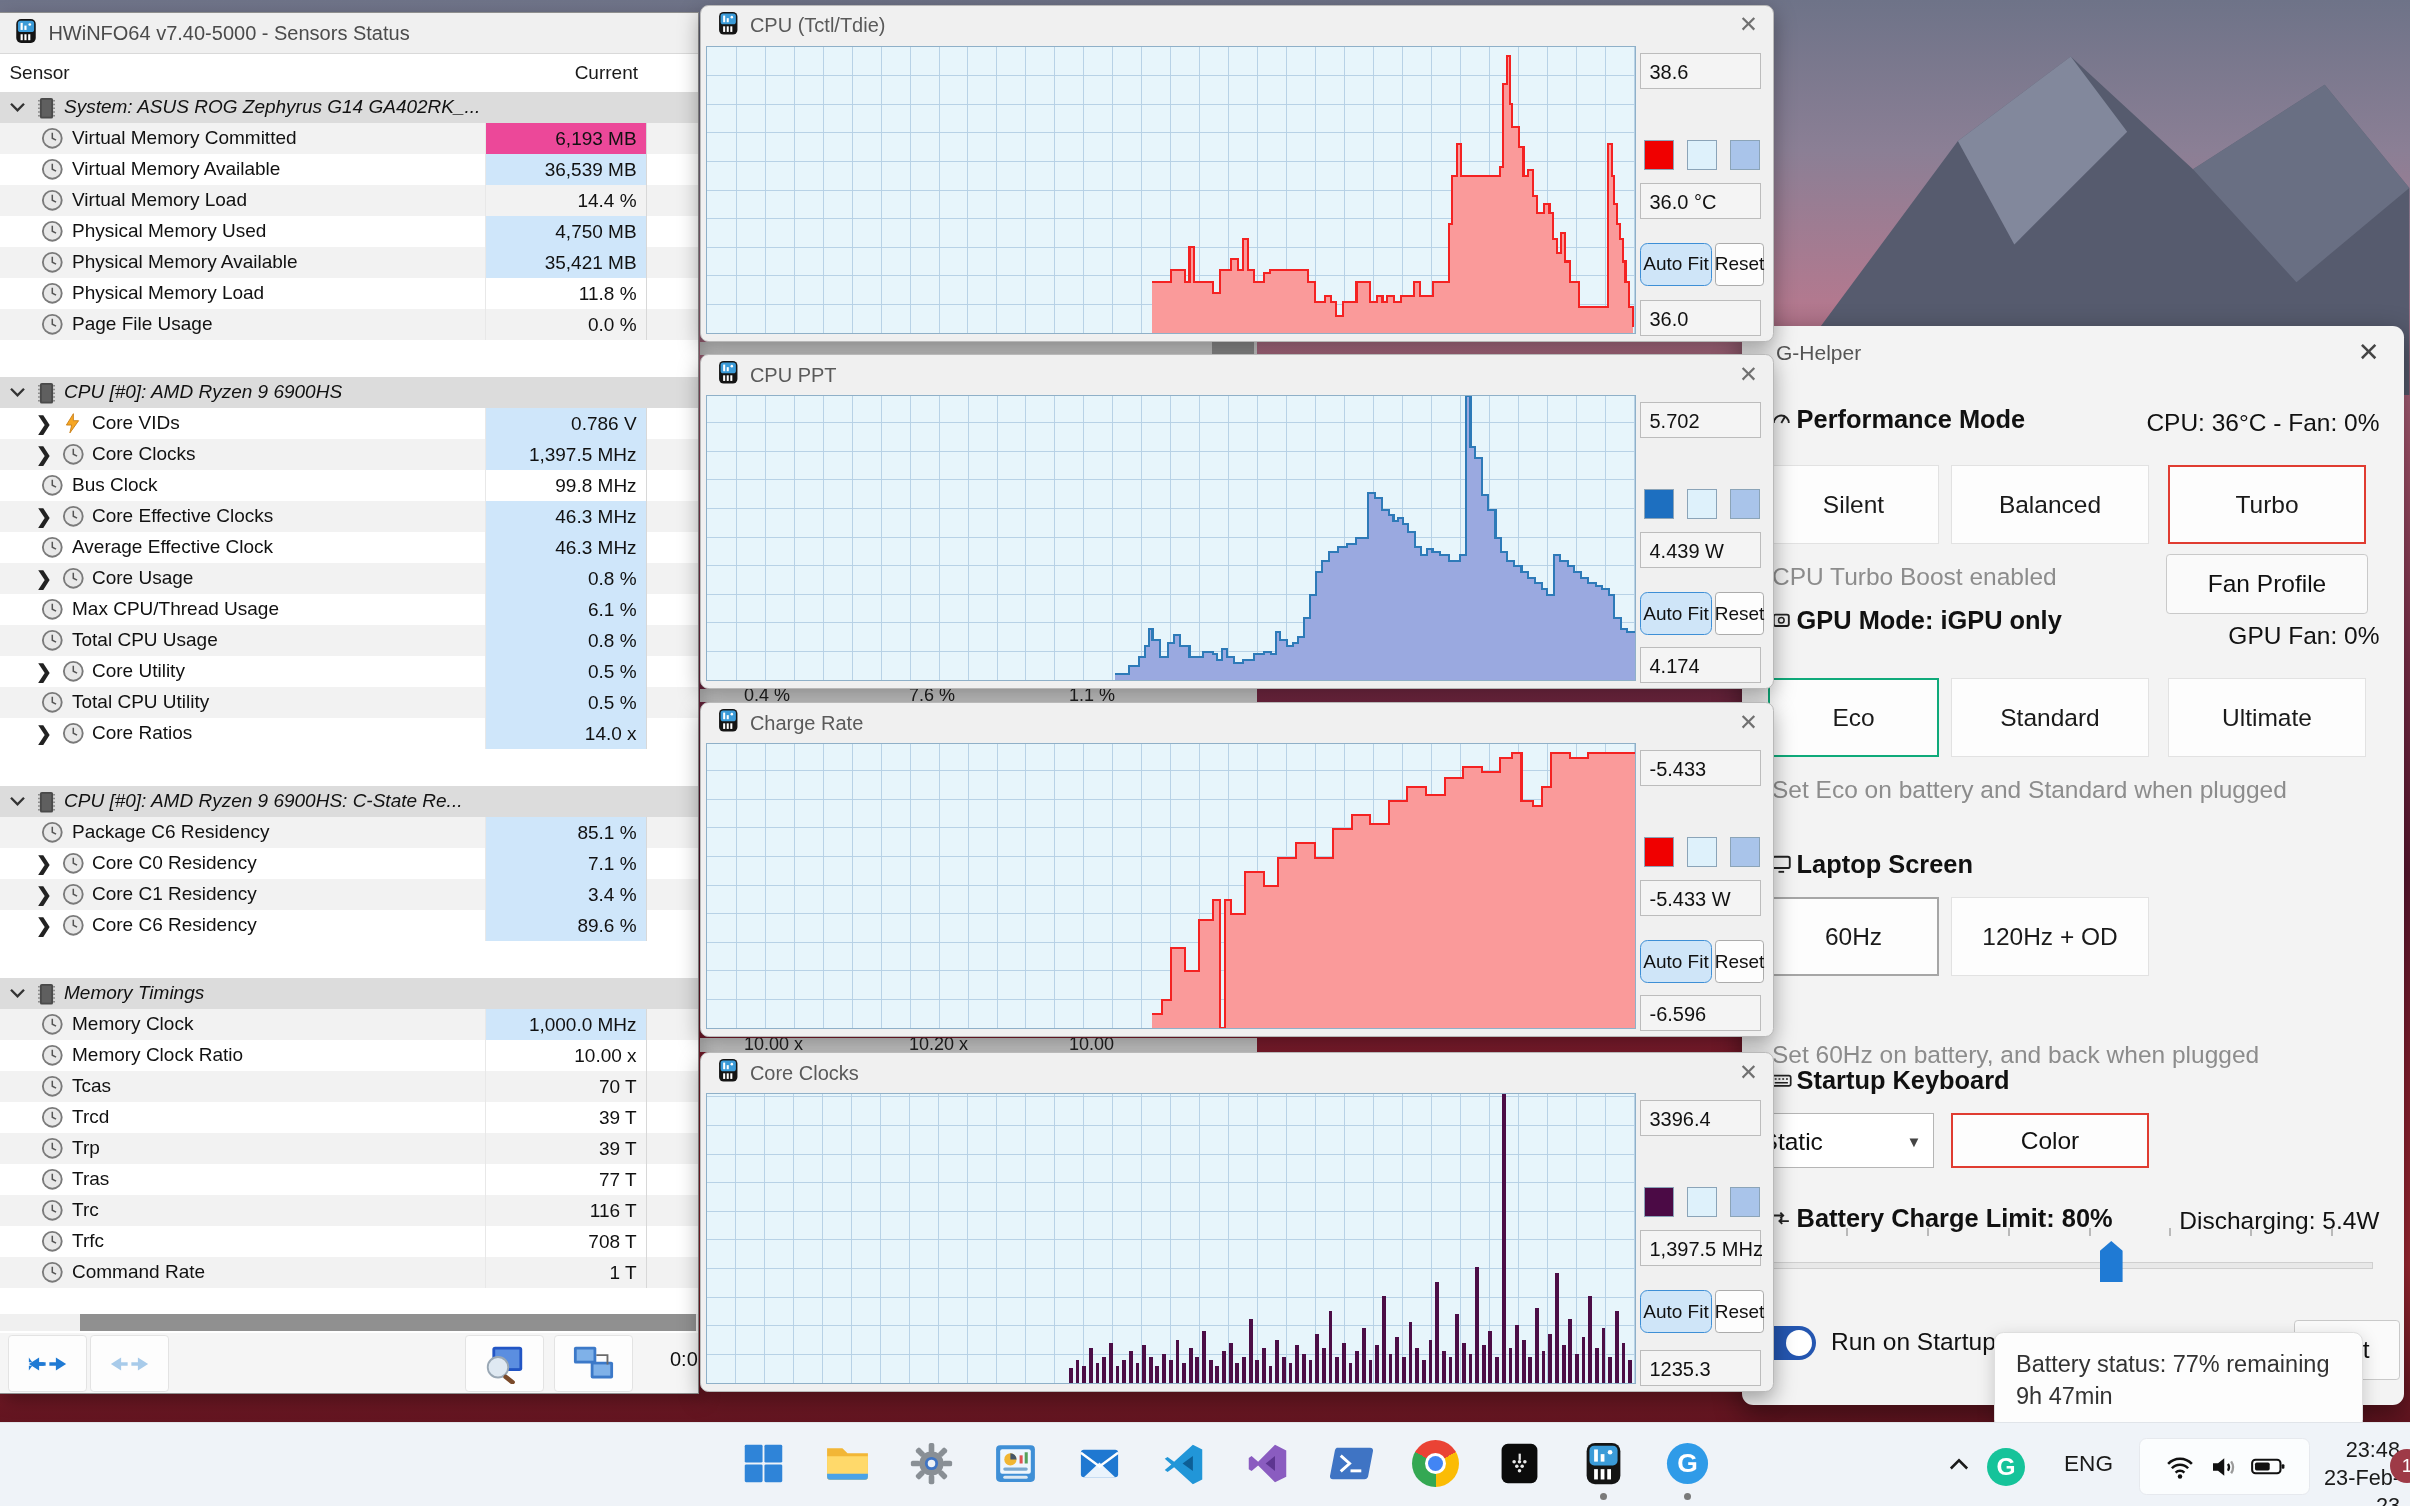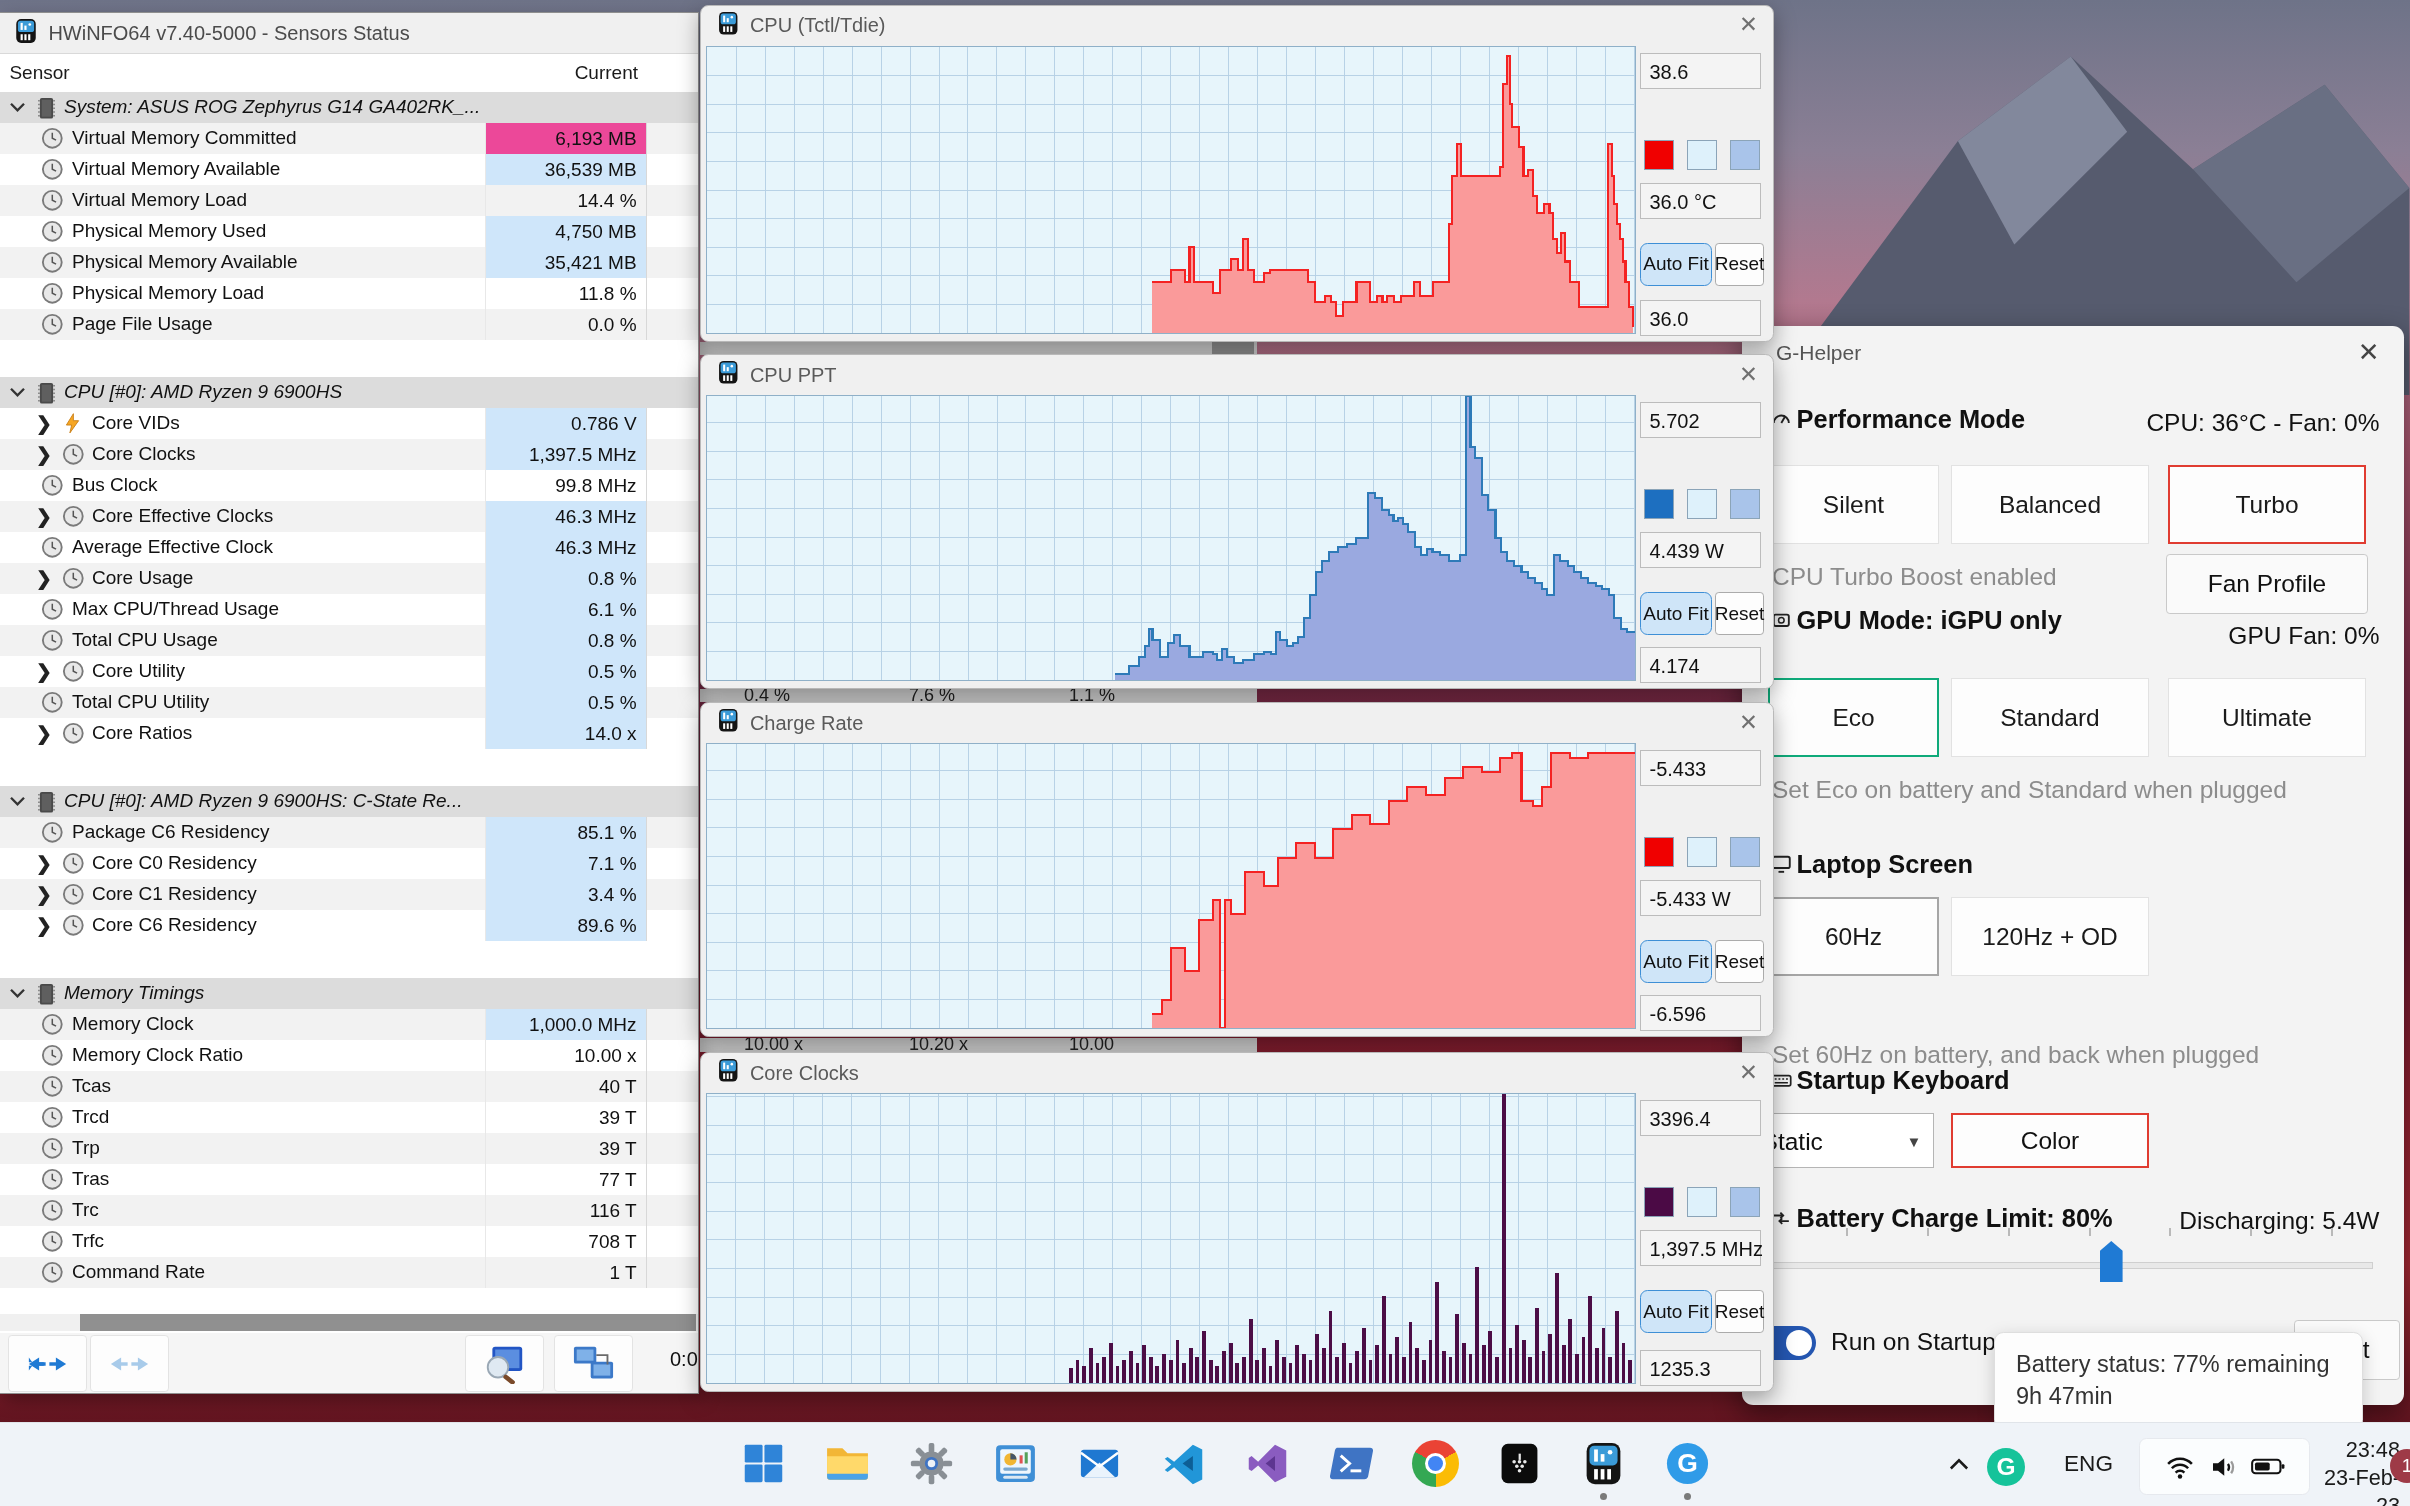--- a/index.html
+++ b/index.html
@@ -389,21 +389,21 @@
     <span class="lbl" style="left:72px">Memory Clock Ratio</span>
     <span class="val" style="background:#ffffff">10.00 x</span>
   </div>
       <div class="srow" style="background:#f2f2f2">
 
     <span class="ric" style="left:41px"><svg width="22.6" height="22.6" viewBox="0 0 24 24">
             <circle cx="12" cy="12" r="10" fill="#e8e8e8" stroke="#7a7a7a" stroke-width="2"></circle>
             <path d="M12 6 v6 l4 2" stroke="#555" stroke-width="1.6" fill="none"></path>
           </svg></span>
     <span class="lbl" style="left:72px">Tcas</span>
-    <span class="val" style="background:#f2f2f2">40 T</span>
+    <span class="val" style="background:#f2f2f2">70 T</span>
   </div>
       <div class="srow" style="background:#ffffff">
 
     <span class="ric" style="left:41px"><svg width="22.6" height="22.6" viewBox="0 0 24 24">
             <circle cx="12" cy="12" r="10" fill="#e8e8e8" stroke="#7a7a7a" stroke-width="2"></circle>
             <path d="M12 6 v6 l4 2" stroke="#555" stroke-width="1.6" fill="none"></path>
           </svg></span>
     <span class="lbl" style="left:72px">Trcd</span>
     <span class="val" style="background:#ffffff">39 T</span>
   </div>

